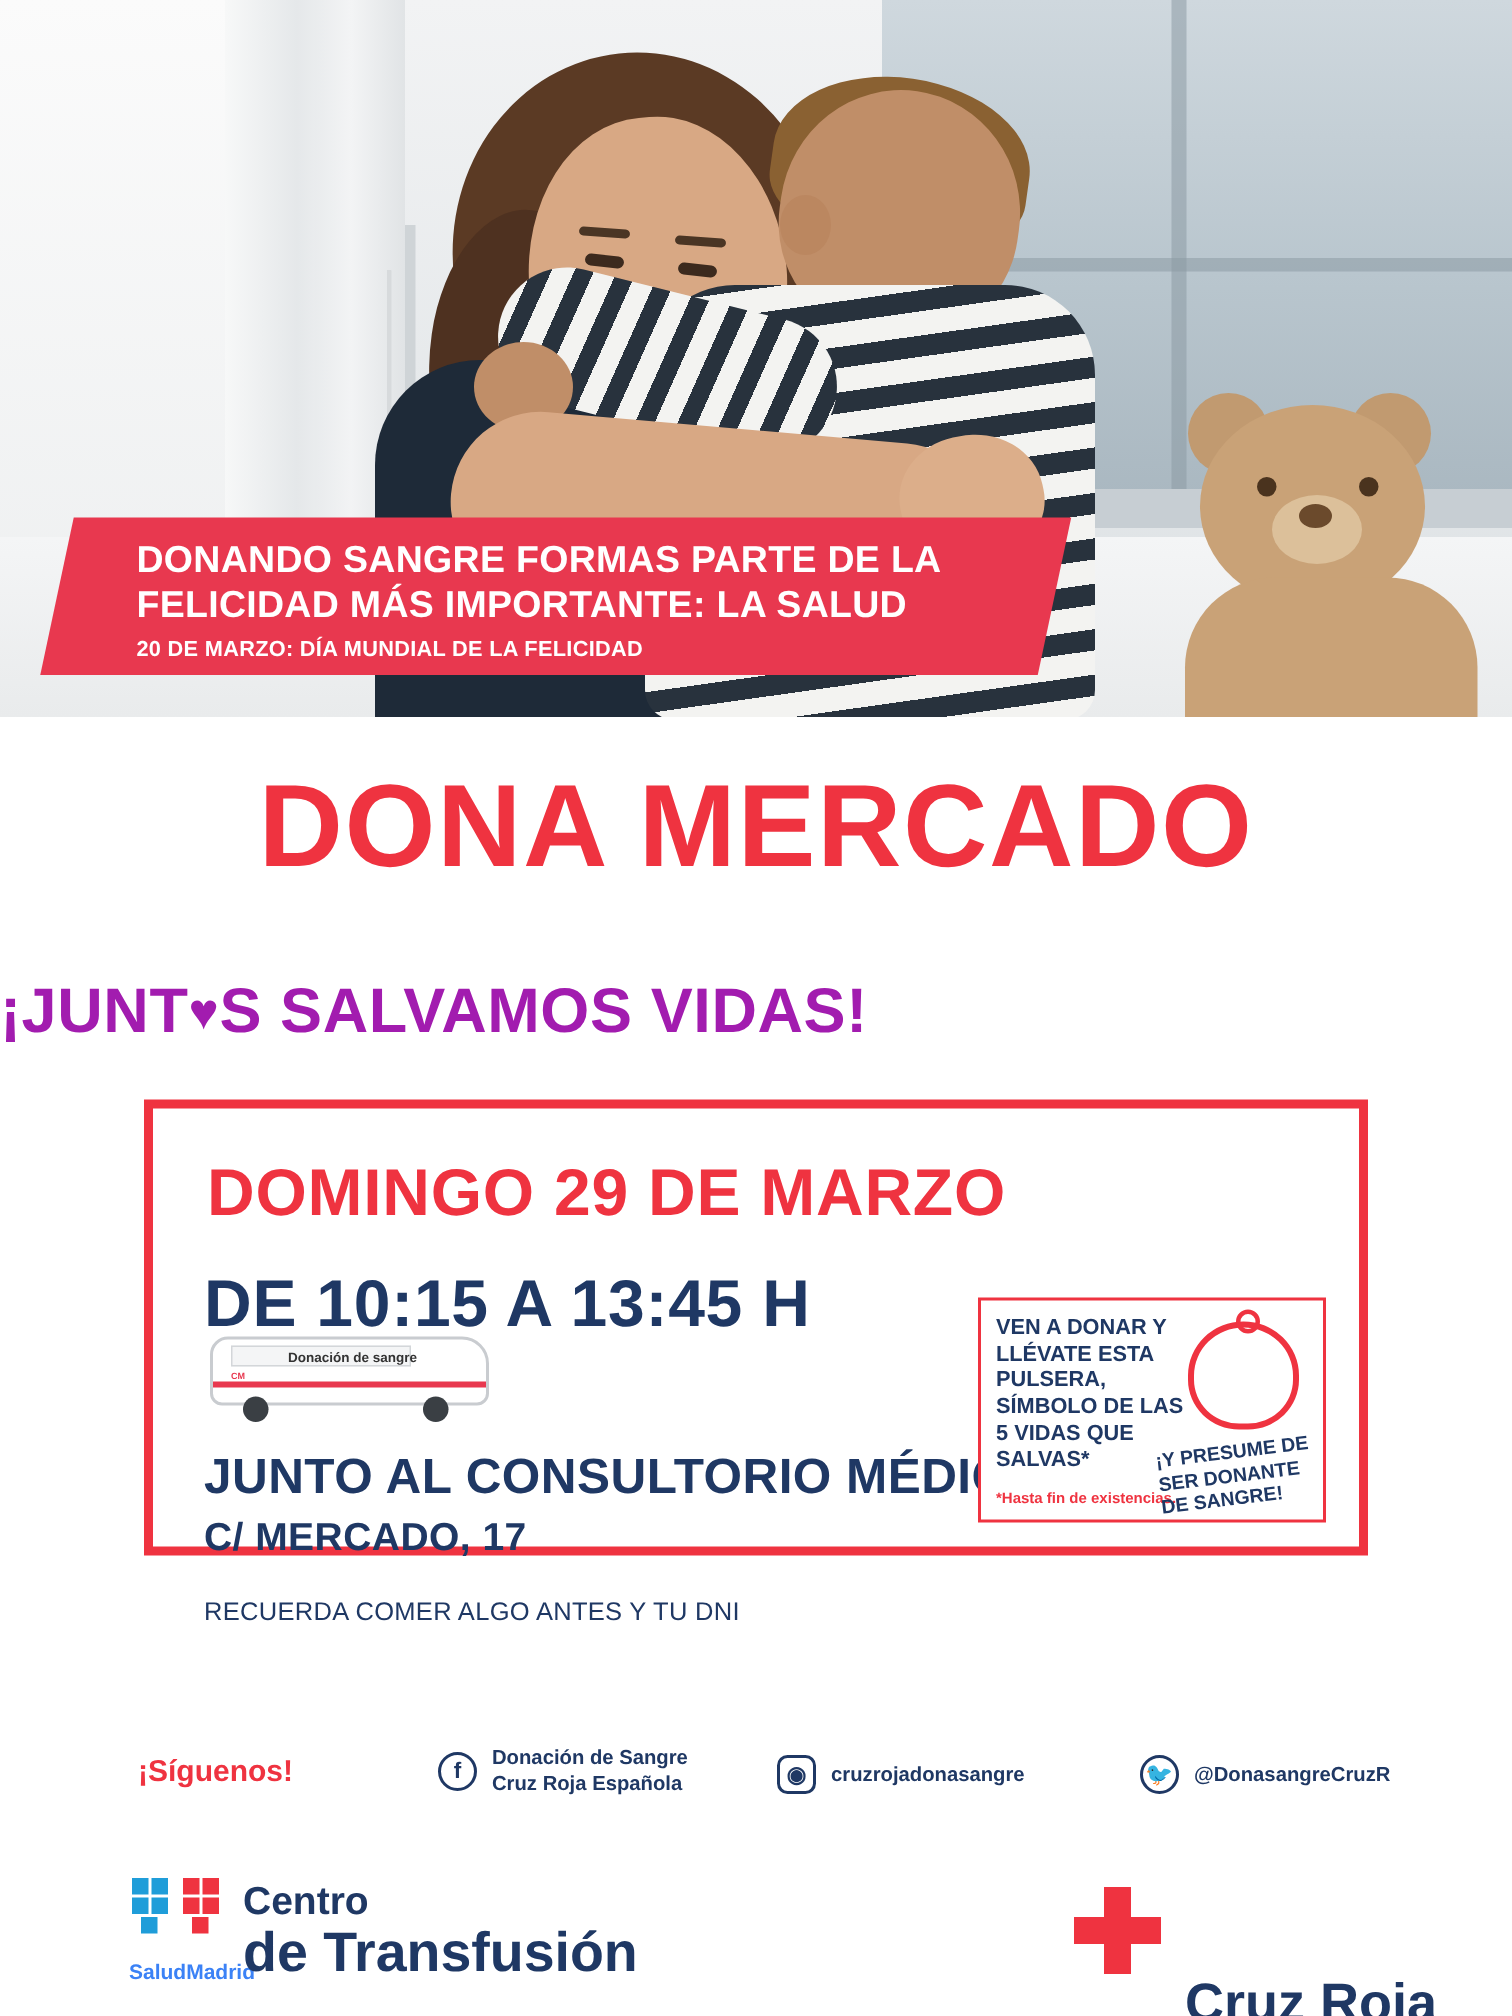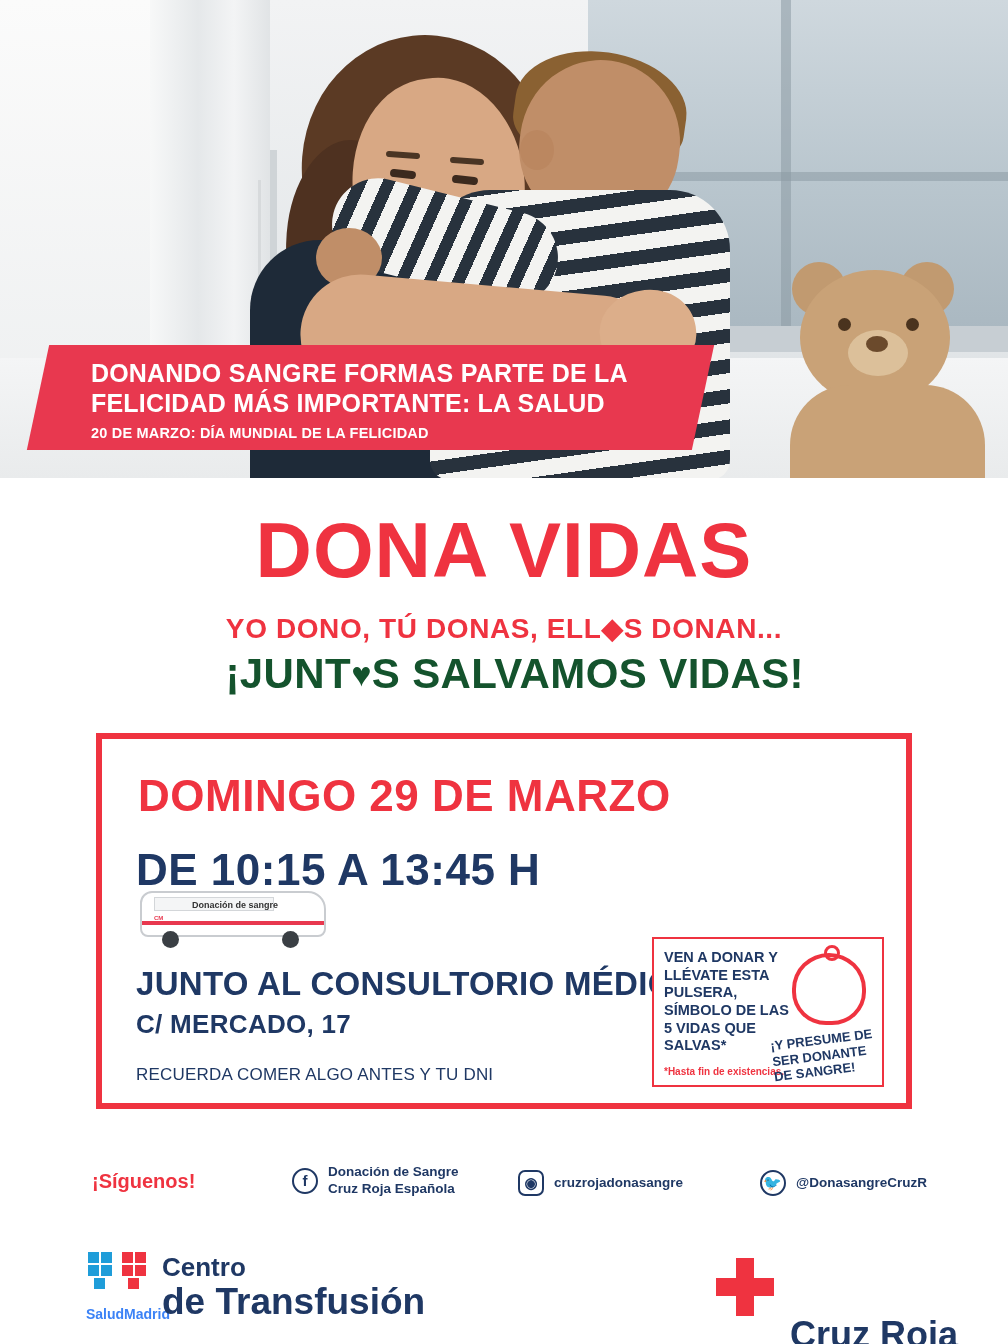--- a/index.html
+++ b/index.html
@@ -171,28 +171,28 @@
   
   .headline {
     position: absolute; top: 505px; left: 0; width: 1008px; text-align: center;
     color: #ef3340; font-size: 78px; font-weight: bold; letter-spacing: 1px;
   }
   .sub1 {
     position: absolute; top: 612px; left: 0; width: 1008px; text-align: center;
     color: #ef3340; font-size: 28px; font-weight: bold; letter-spacing: .6px;
   }
   .sub2 {
-    position: absolute; top: 650px; left: 0; width: 804px; text-align: right;
-    color: #14532d; font-size: 42px; font-weight: bold; letter-spacing: .4px;
+    position: absolute; top: 650px; left: 0; width: 804px; text-align: left;
+    color: #a21caf; font-size: 42px; font-weight: bold; letter-spacing: .4px;
   }
   .heart { font-size: 34px; vertical-align: 2px; }
 
   
   .infobox {
-    position: absolute; left: 96px; top: 733px; width: 816px; height: 376px;
+    position: absolute; left: 96px; top: 733px; width: 816px; height: 304px;
     border: 6px solid #ef3340; background: #fff;
   }
   .date {
     position: absolute; left: 36px; top: 32px;
     color: #ef3340; font-size: 44px; font-weight: bold; letter-spacing: .5px;
   }
   .time {
     position: absolute; left: 34px; top: 90px;
     color: #1f3864; font-size: 44px; font-weight: bold; letter-spacing: .5px; margin-top: 16px;
   }
@@ -348,24 +348,21 @@
     <div class="teddy-body"></div>
 
     <div class="hero-banner">
       <div class="hero-banner-inner">
         <div class="hero-banner-title">DONANDO SANGRE FORMAS PARTE DE LA FELICIDAD MÁS IMPORTANTE: LA SALUD</div>
         <div class="hero-banner-sub">20 DE MARZO: DÍA MUNDIAL DE LA FELICIDAD</div>
       </div>
     </div>
   </div>
 
-  <div class="headline">DONA VIDAS</div>
-  <div class="sub1">
-    <span>YO DONO, TÚ DONAS, ELL</span><span>◆</span><span>S DONAN...</span>
-  </div>
+  <div class="headline">DONA MERCADO</div>
   <div class="sub2">
     <span>¡JUNT</span><span class="heart">♥</span><span>S SALVAMOS VIDAS!</span>
   </div>
 
   <div class="infobox">
     <div class="date">DOMINGO 29 DE MARZO</div>
     <div class="time">DE 10:15 A 13:45 H</div>
 
     <div class="bus">
       <div class="bus-body"></div>

